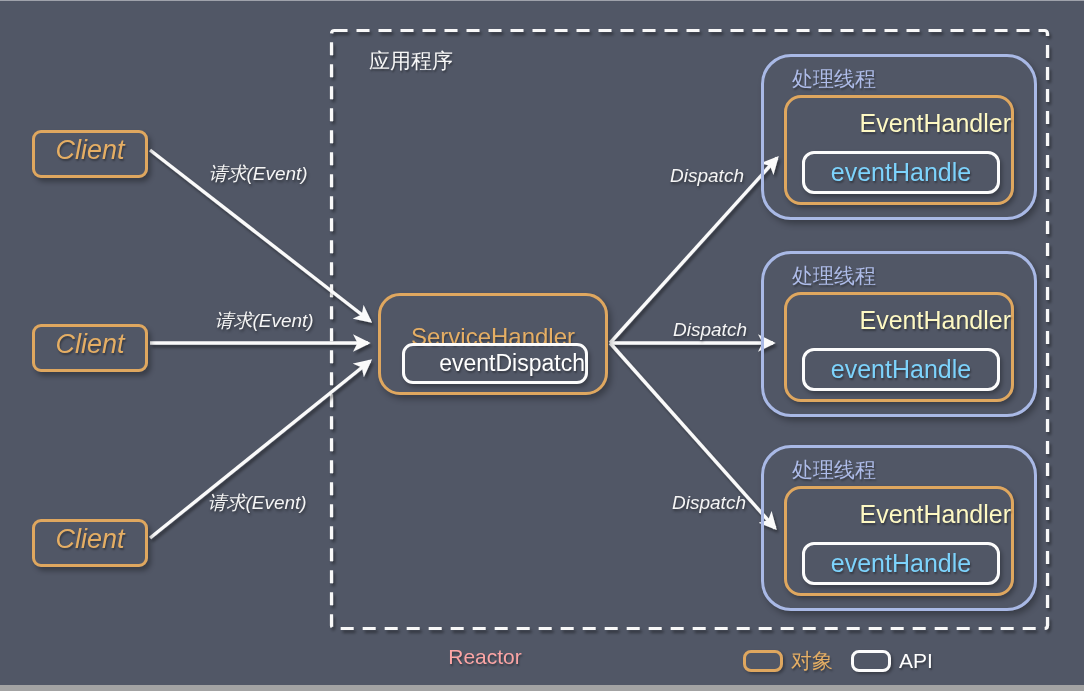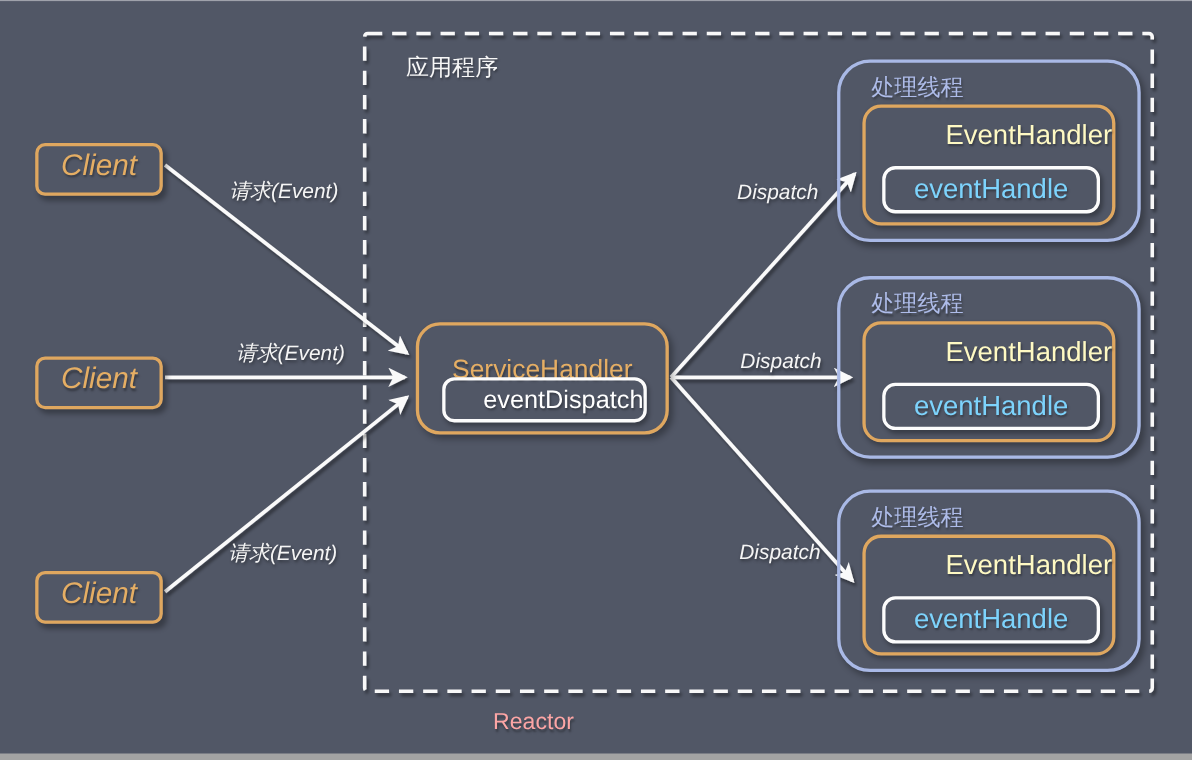--- a/index.html
+++ b/index.html
@@ -162,14 +162,20 @@
   <div class="abs thread-box" style="top:444px;">
     <div class="thread-title">处理线程</div>
     <div class="event-handler">
       <div class="event-handler-title">EventHandler</div>
       <div class="event-handle">eventHandle</div>
     </div>
   </div>
 
   <div class="abs reactor-label">Reactor</div>
 
+  <div class="abs legend">
+    <div class="legend-swatch object"></div>
+    <div class="legend-text object">对象</div>
+    <div class="legend-swatch api"></div>
+    <div class="legend-text api">API</div>
+  </div>
 
 </div>
 
 </body></html>

